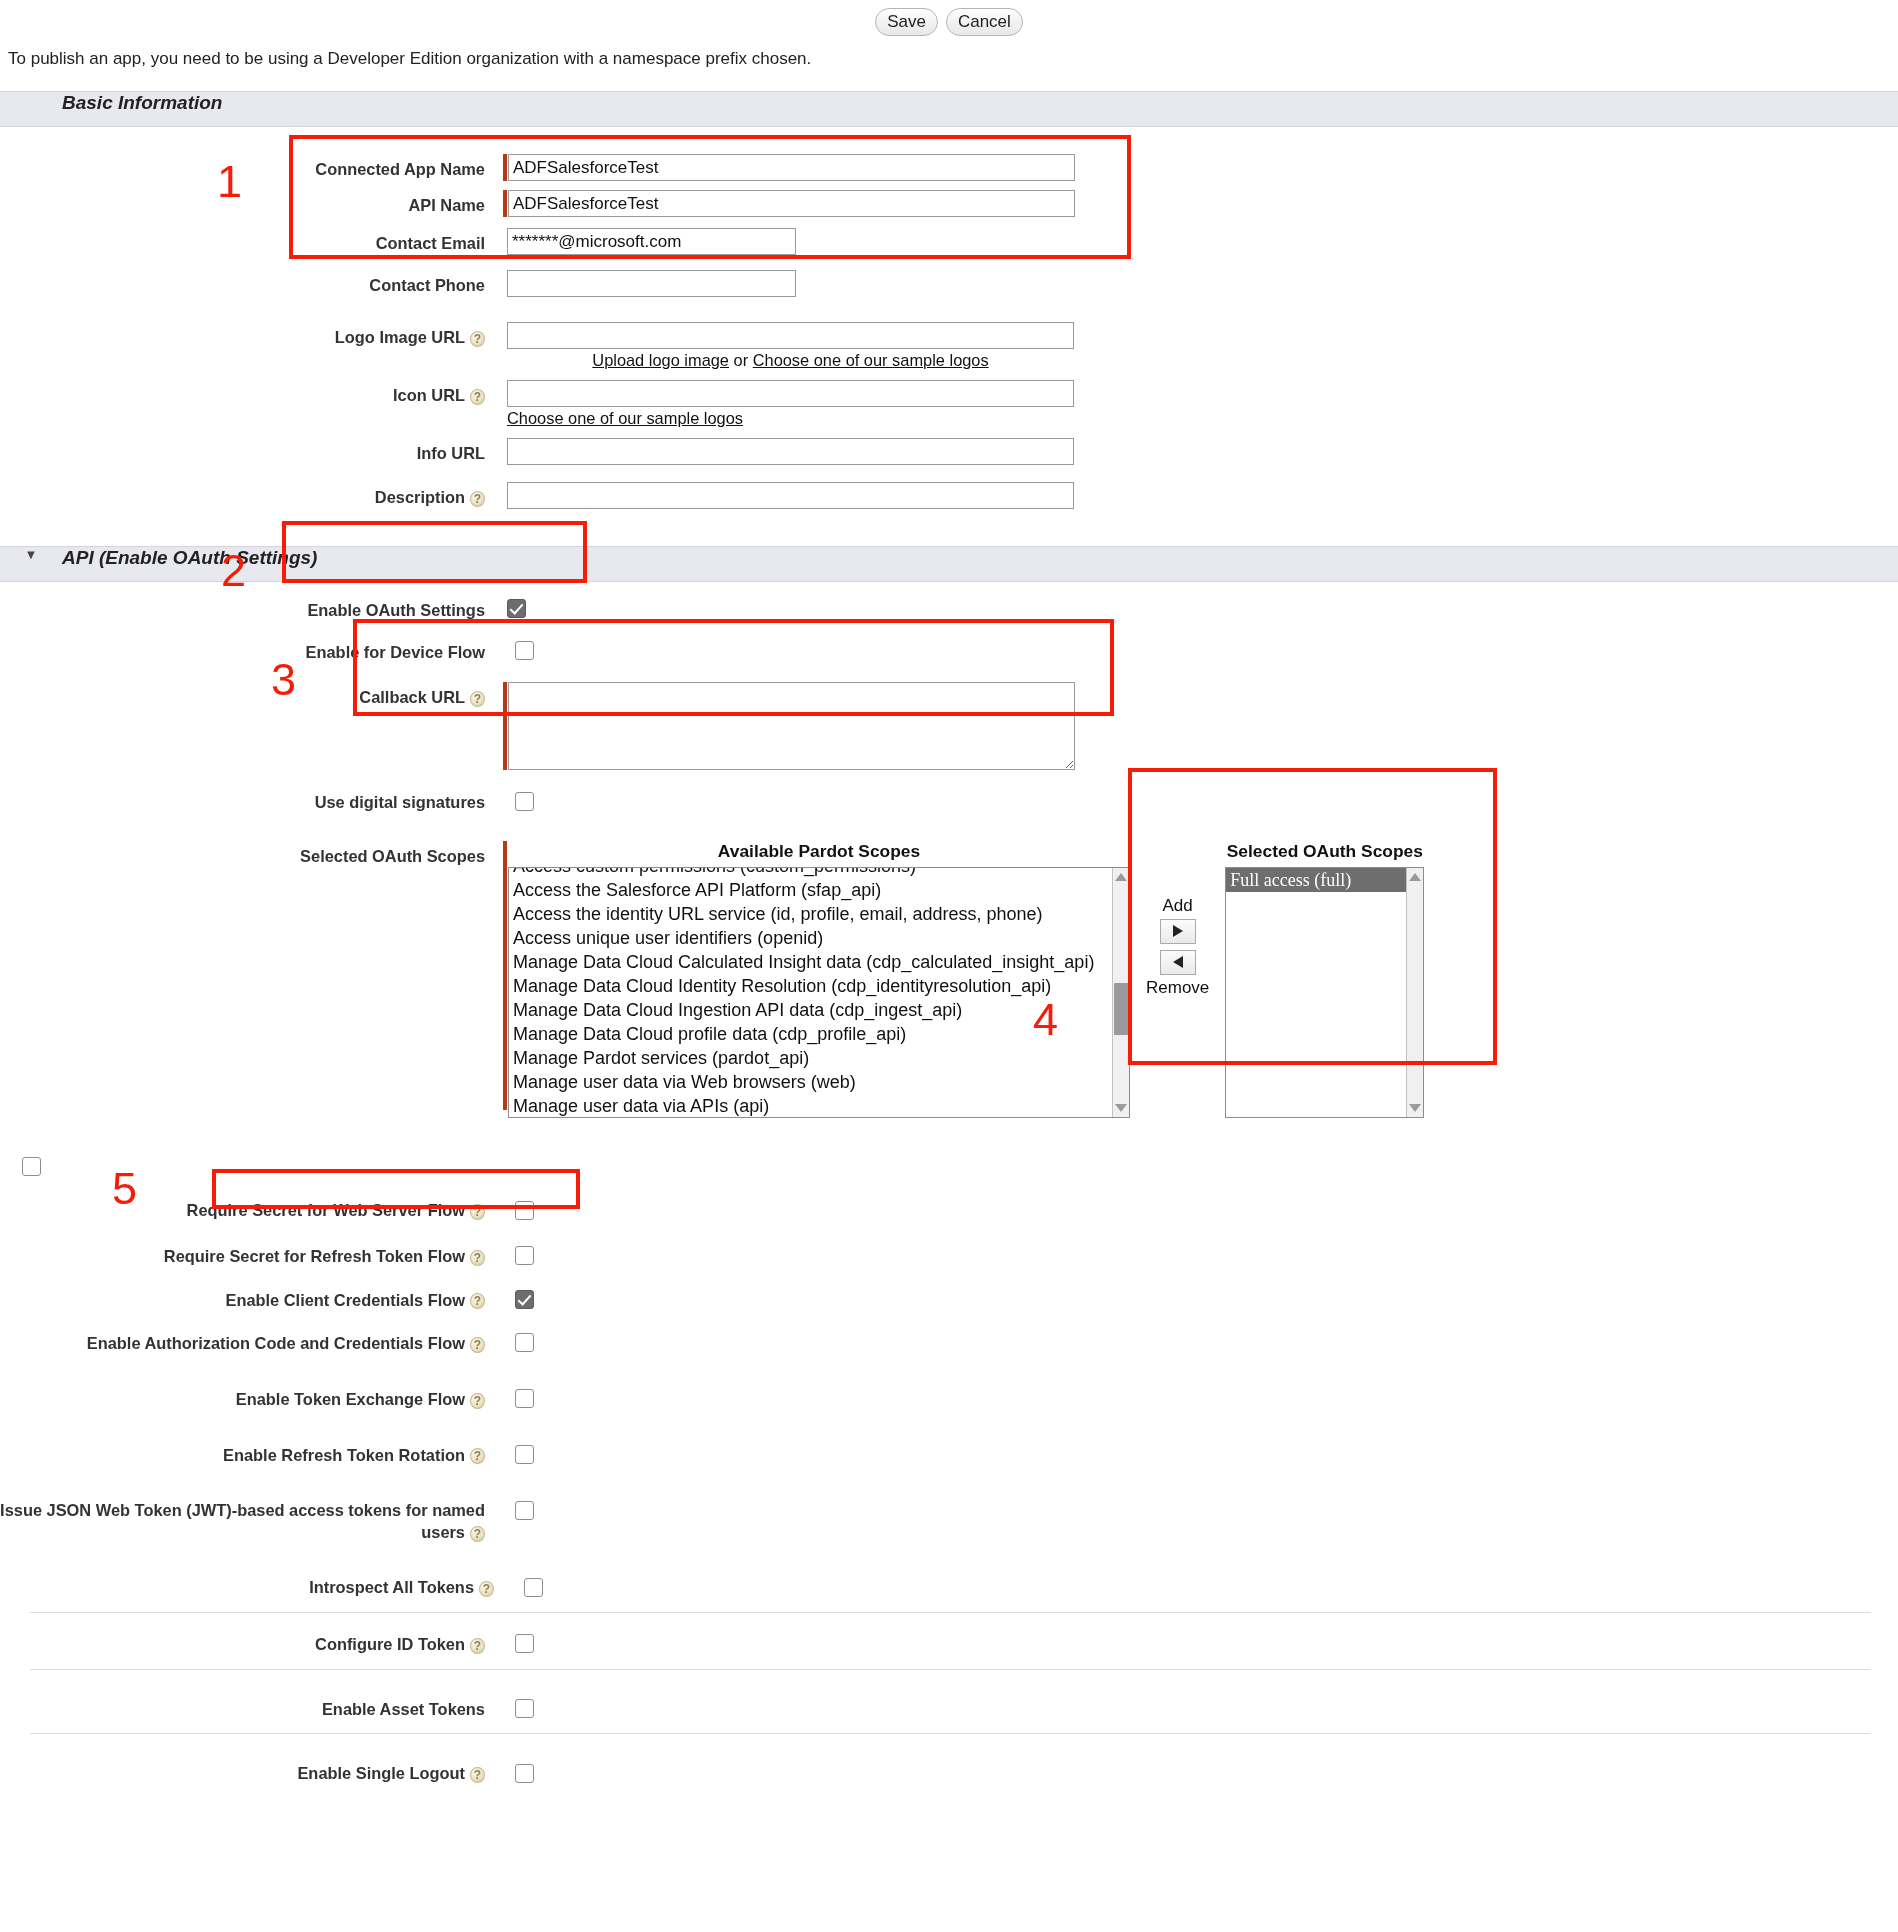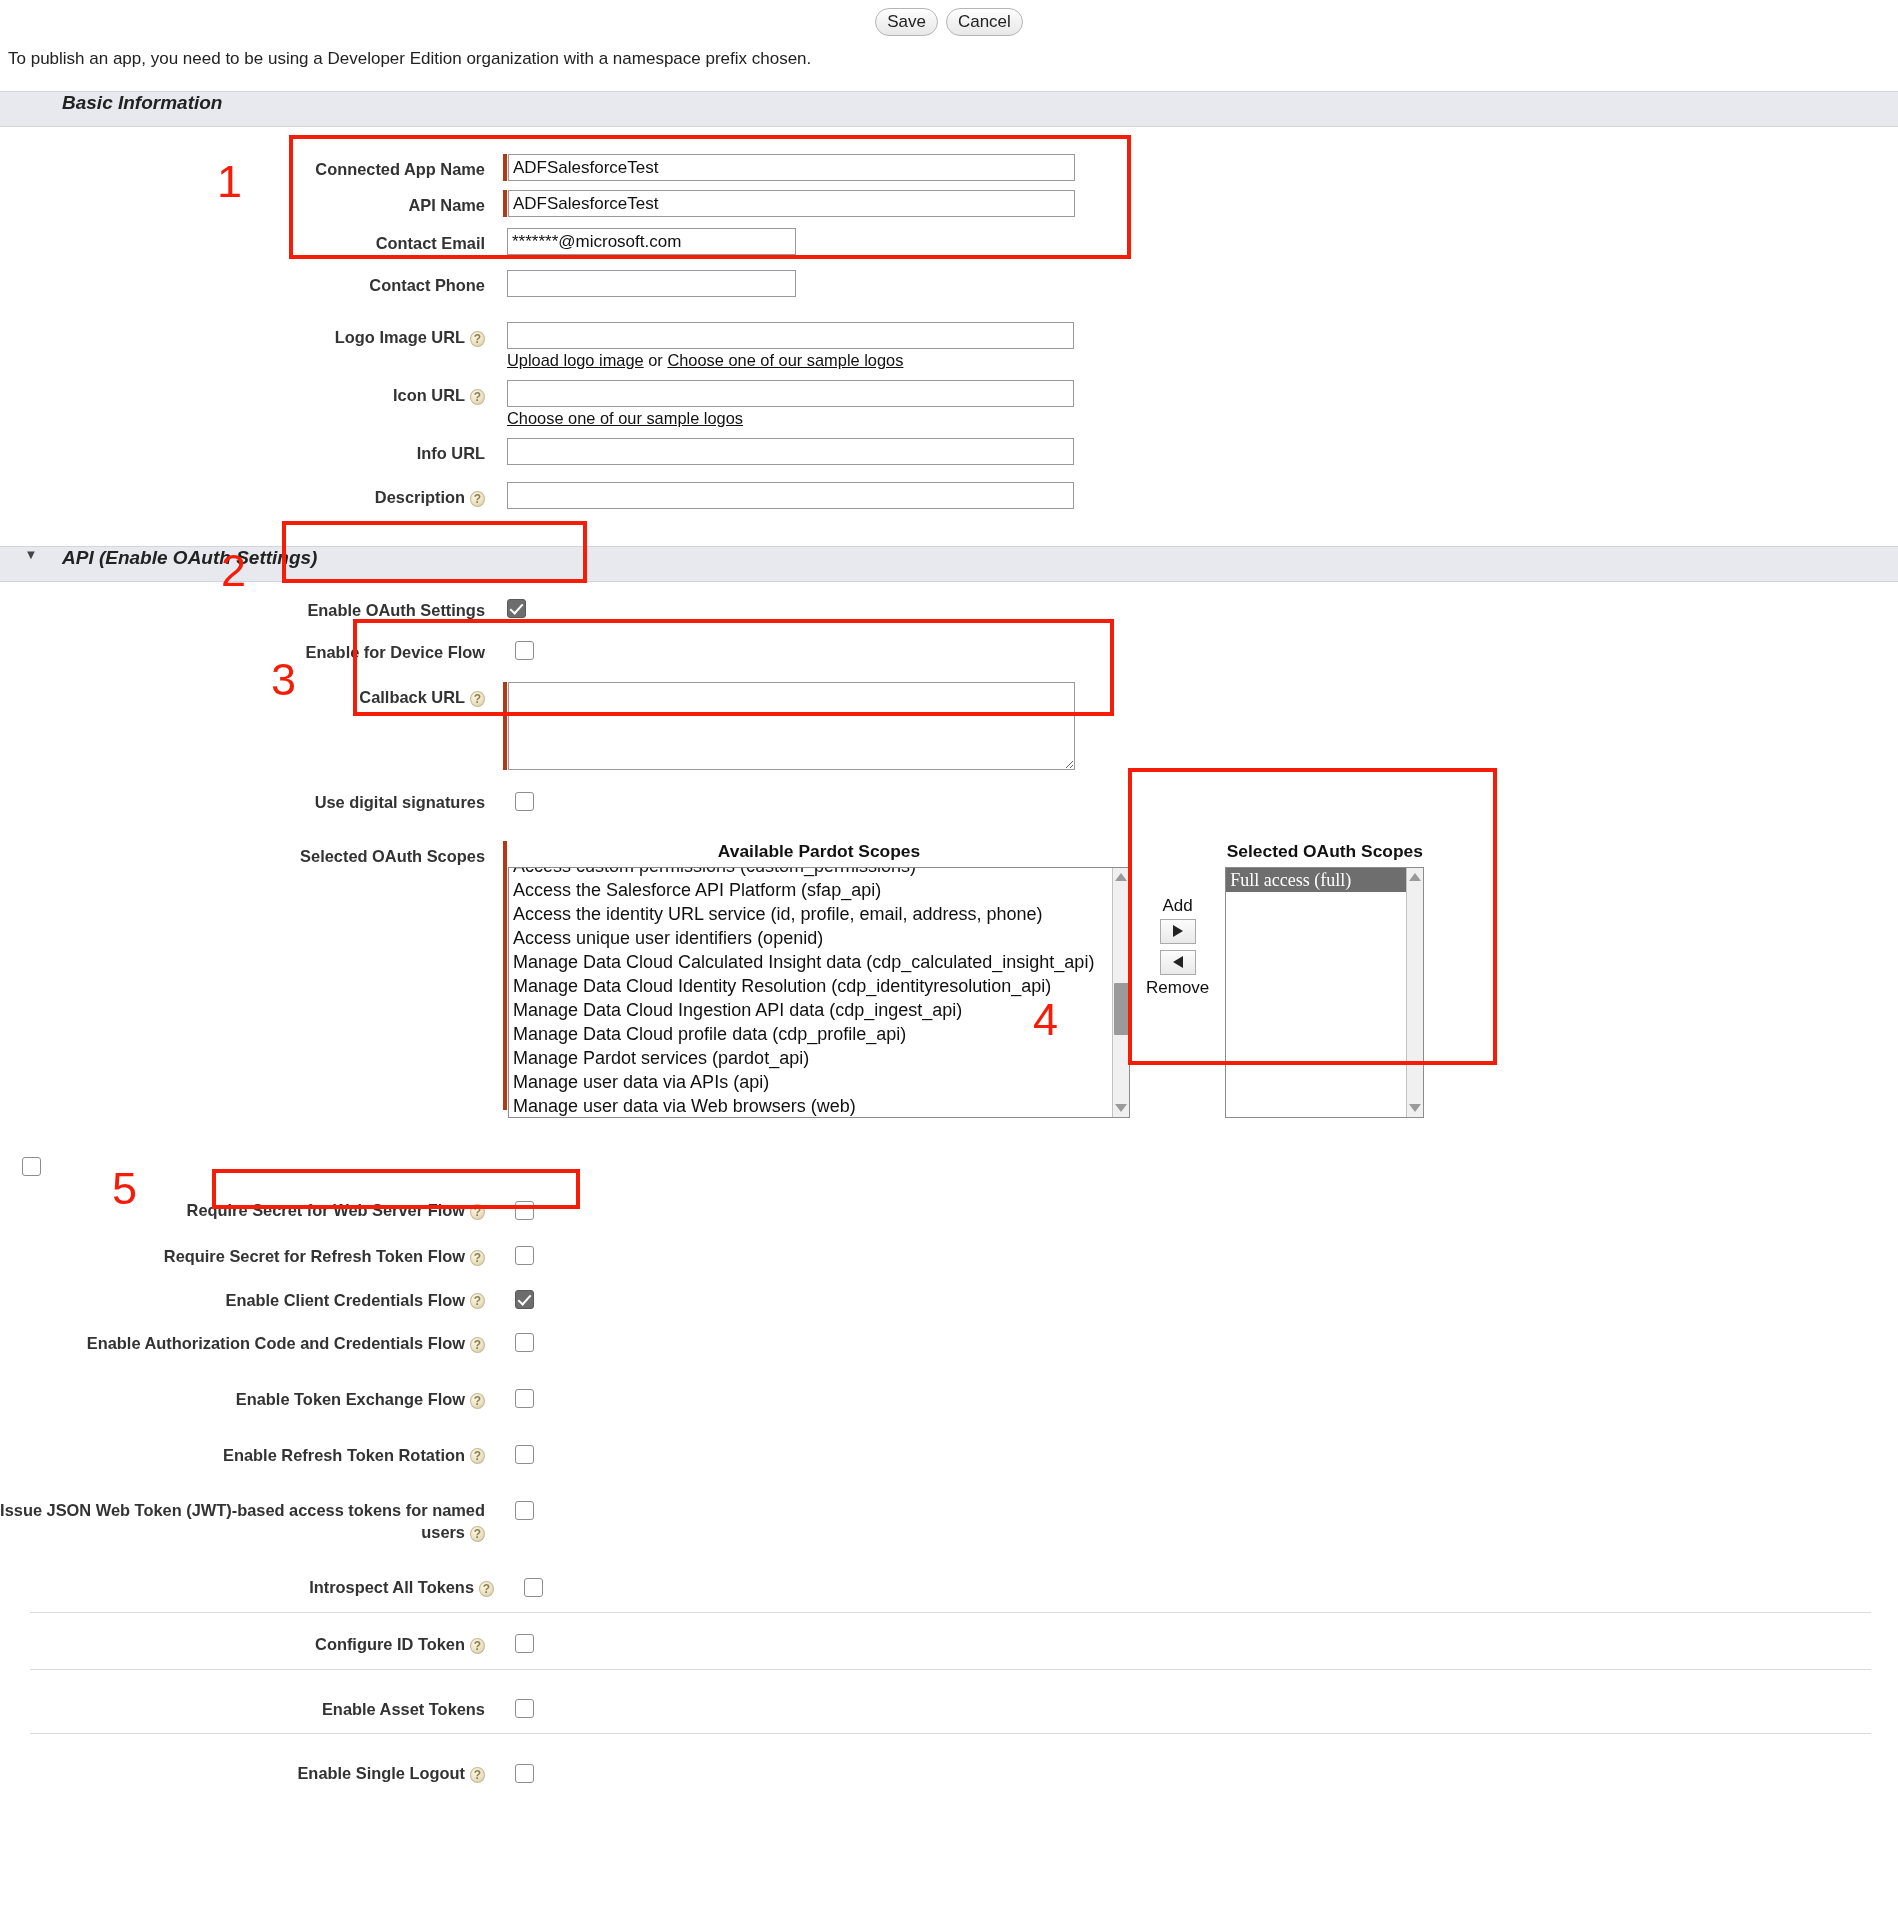--- a/index.html
+++ b/index.html
@@ -263,21 +263,21 @@
       <input class="txt" style="width: 289px;" value="">
     </div>
   </div>
 
   <div class="row" style="padding-top:22px;">
     <div class="label">
       <span>Logo Image URL</span><span class="help">?</span>
     </div>
     <div class="ctl" style="padding-left:14px;">
       <input class="txt" style="width: 567px;" value="">
-      <div class="subline" style="padding-left:0;">
+      <div class="subline" style="padding-left:0;text-align:center;">
         <span class="sublink">Upload logo image</span>
         <span>or</span>
         <span class="sublink">Choose one of our sample logos</span>
       </div>
     </div>
   </div>
 
   <div class="row" style="padding-top:4px;">
     <div class="label">
       <span>Icon URL</span><span class="help">?</span>
@@ -355,22 +355,22 @@
             <div id="available-scopes" style="margin-top:-14px;">
                 <div class="opt">Access custom permissions (custom_permissions)</div>
                 <div class="opt">Access the Salesforce API Platform (sfap_api)</div>
                 <div class="opt">Access the identity URL service (id, profile, email, address, phone)</div>
                 <div class="opt">Access unique user identifiers (openid)</div>
                 <div class="opt">Manage Data Cloud Calculated Insight data (cdp_calculated_insight_api)</div>
                 <div class="opt">Manage Data Cloud Identity Resolution (cdp_identityresolution_api)</div>
                 <div class="opt">Manage Data Cloud Ingestion API data (cdp_ingest_api)</div>
                 <div class="opt">Manage Data Cloud profile data (cdp_profile_api)</div>
                 <div class="opt">Manage Pardot services (pardot_api)</div>
+                <div class="opt">Manage user data via Web browsers (web)</div>
                 <div class="opt">Manage user data via APIs (api)</div>
-                <div class="opt">Manage user data via Web browsers (web)</div>
               </div>
             <div class="sb">
               <div class="arrow-up"></div>
               <div class="thumb" style="top:115px;height:52px;"></div>
               <div class="arrow-down"></div>
             </div>
           </div>
         </div>
 
         <div class="midcol">

